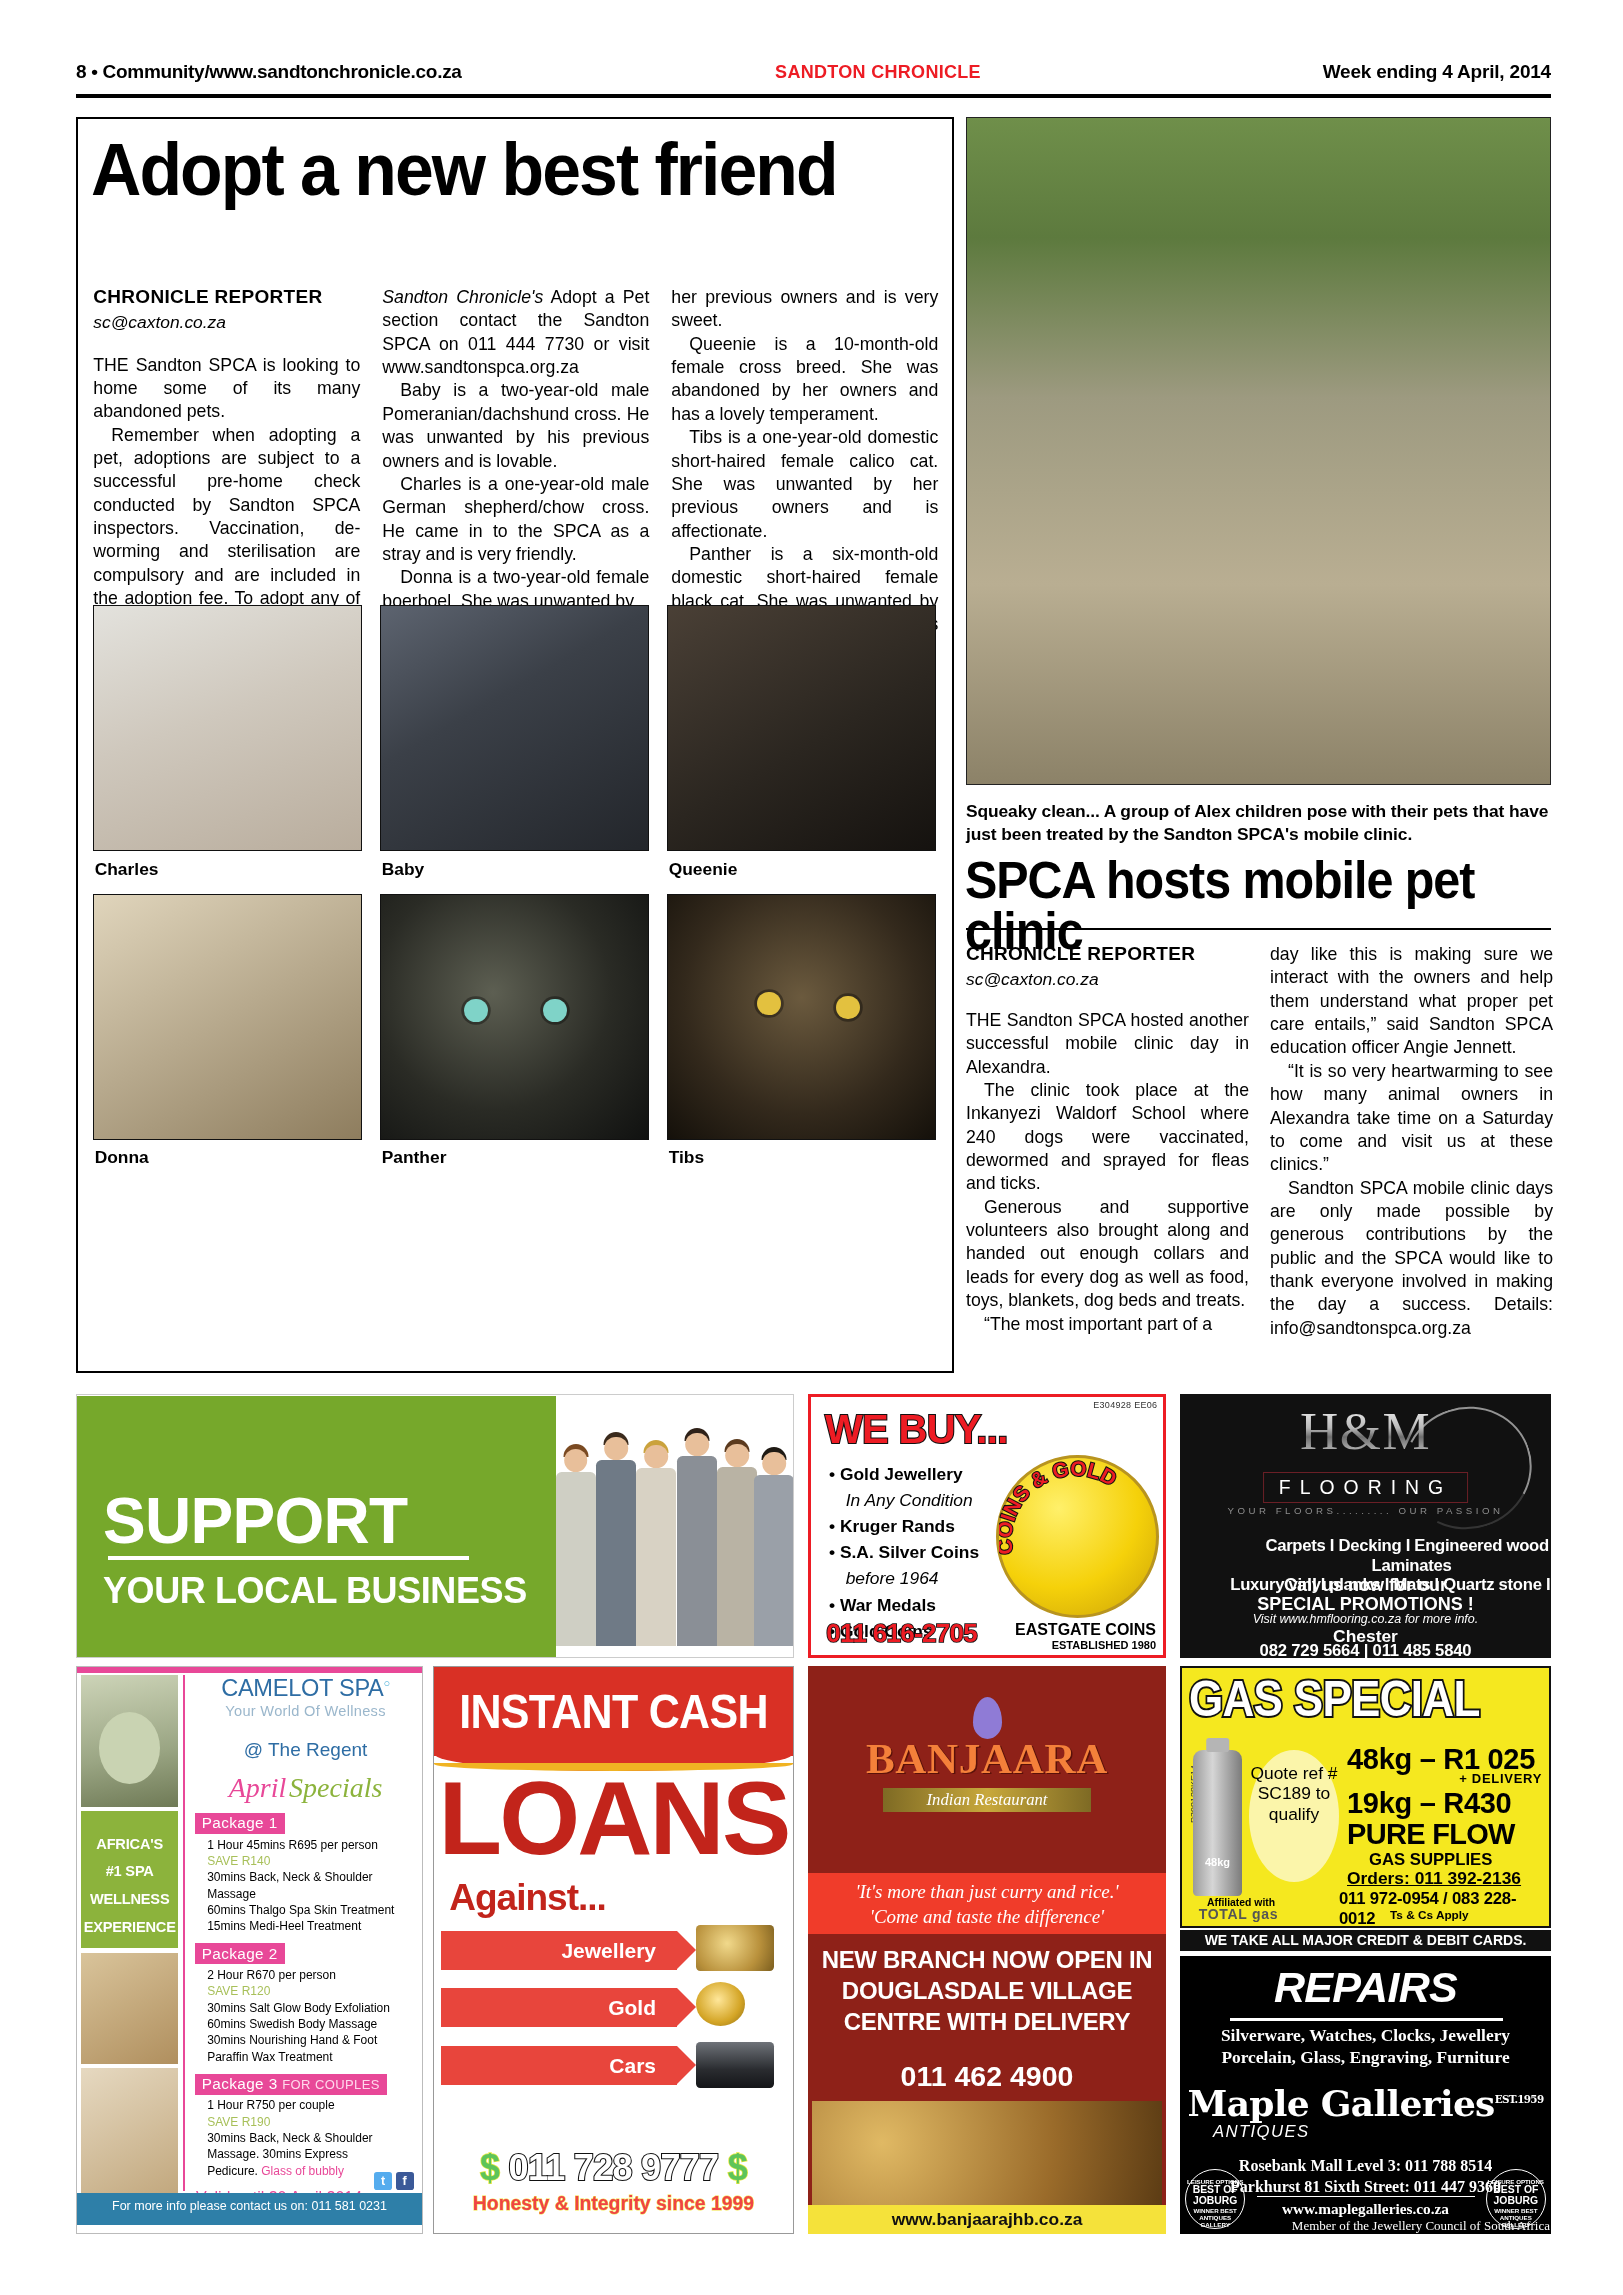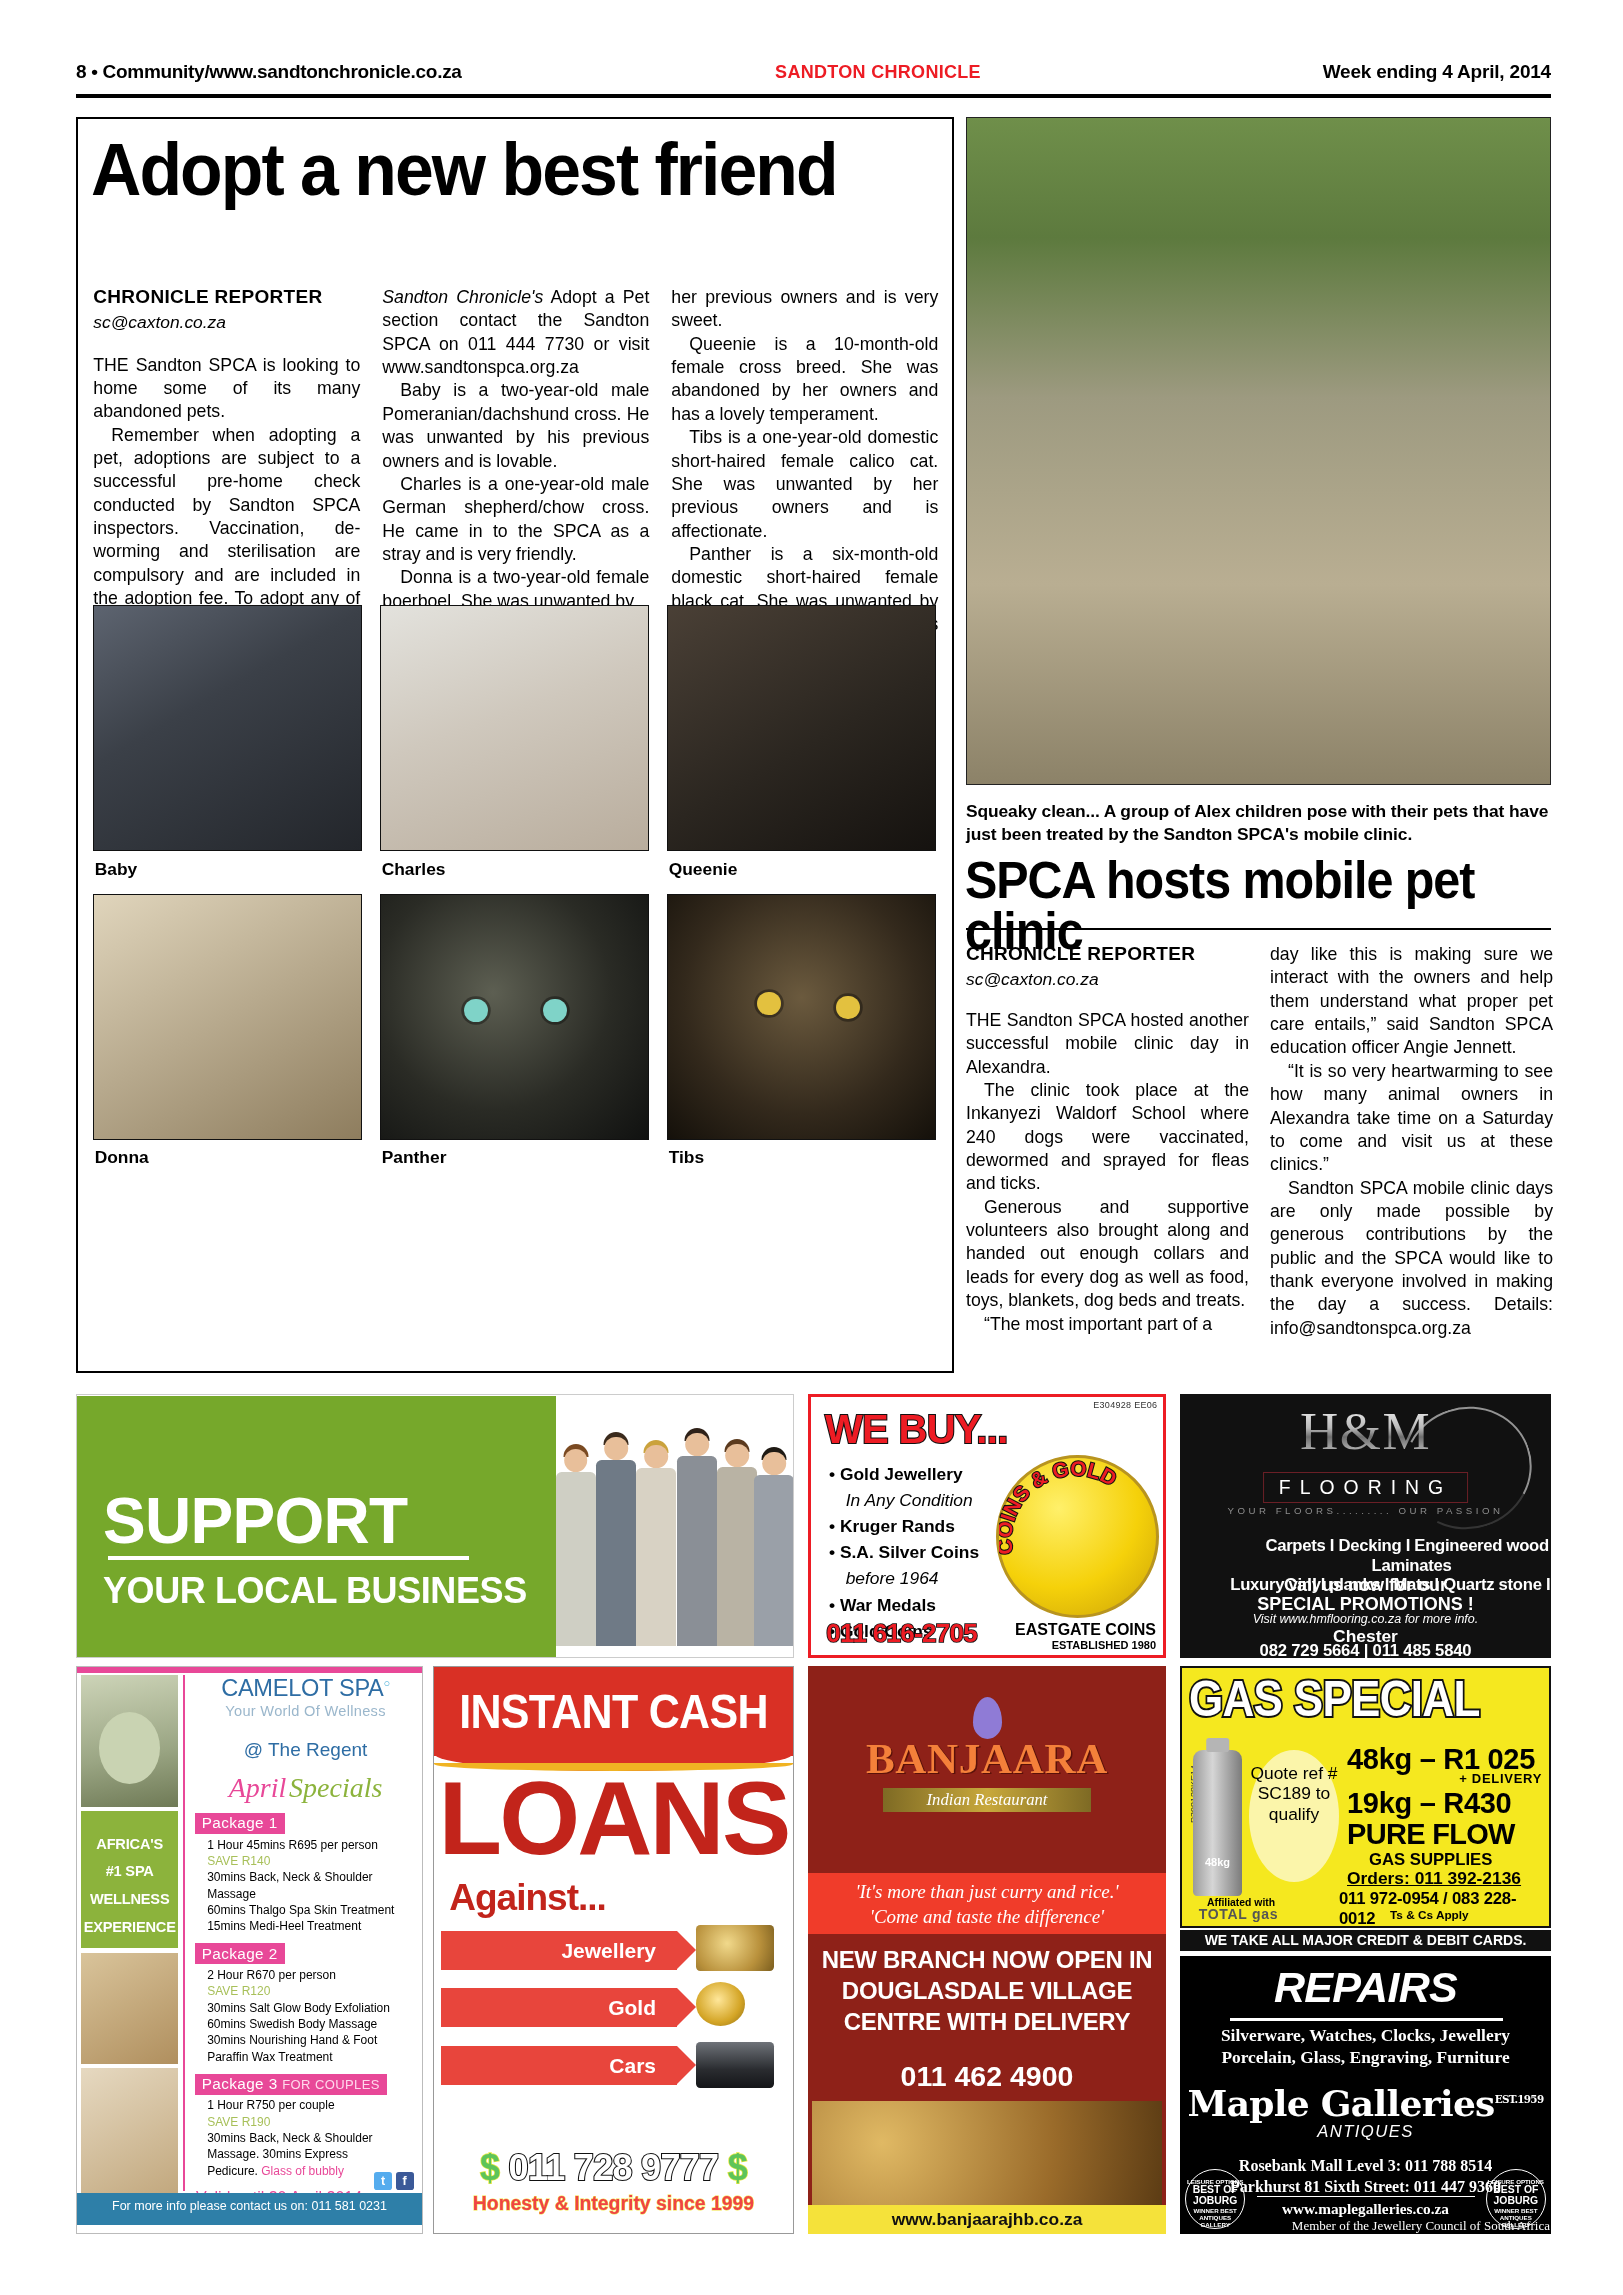--- a/index.html
+++ b/index.html
@@ -201,21 +201,21 @@
 
   
   .ad-rep{left:1104px;top:562px;width:371px;height:278px;background:#000;color:#fff;border:1.4px solid #000;}
   .rep-title{position:absolute;left:0;top:5.6px;width:100%;text-align:center;font-size:43px;font-weight:bold;font-style:italic;letter-spacing:-0.7px;}
   .rep-rule{position:absolute;left:49px;top:60px;width:273px;height:2.8px;background:#fff;border-top:1.4px solid #000;}
   .rep-lines{position:absolute;left:0;top:67px;width:100%;text-align:center;font-size:17.4px;line-height:1.28;
     font-family:"Liberation Serif",serif;font-weight:bold;}
   .rep-maple{position:absolute;left:0;top:125px;width:100%;text-align:center;font-size:36px;
     font-family:"DejaVu Serif",serif;font-weight:bold;letter-spacing:-0.7px;}
   .rep-est{font-size:10.4px;vertical-align:super;}
-  .rep-ant{position:absolute;left:0;top:165px;width:100%;text-align:center;font-size:16.7px;font-style:italic;letter-spacing:1.4px;}
+  .rep-ant{position:absolute;left:0;top:165px;width:100%;text-align:left;font-size:16.7px;font-style:italic;letter-spacing:1.4px;padding-left:32px;}
   .rep-addr{position:absolute;left:0;top:199px;width:100%;text-align:center;font-size:16px;line-height:1.3;
     font-family:"Liberation Serif",serif;font-weight:bold;}
   .rep-rule2{position:absolute;left:76px;top:239px;width:218px;height:0.7px;background:#fff;}
   .rep-web{position:absolute;left:0;top:243px;width:100%;text-align:center;font-size:15.3px;font-weight:bold;
     font-family:"Liberation Serif",serif;}
   .rep-mem{position:absolute;left:0;top:261px;width:100%;text-align:right;font-size:13px;
     font-family:"Liberation Serif",serif;}
   .badge{position:absolute;bottom:4.2px;width:60px;height:60px;border-radius:50%;border:1.4px solid #fff;
     text-align:center;font-size:6.2px;line-height:1.15;padding-top:8.3px;box-sizing:border-box;font-weight:bold;}
   .badge .big{font-size:10.4px;display:block;line-height:1.05;}
@@ -269,29 +269,29 @@
         <p class="ind">Queenie is a 10-month-old female cross breed. She was abandoned by her owners and has a lovely temperament.</p>
         <p class="ind">Tibs is a one-year-old domestic short-haired female calico cat. She was unwanted by her previous owners and is affectionate.</p>
         <p class="ind">Panther is a six-month-old domestic short-haired female black cat. She was unwanted by her previous owners and is playful.</p>
       </div>
     </div>
 
     <div class="petgrid">
       <div class="petrow">
         <div class="petcell">
           <div class="petphoto">
+              <div class="ph ph-charles"></div>
+            </div>
+          <div class="petname">Charles</div>
+        </div>
+        <div class="petcell">
+          <div class="petphoto">
               <div class="ph ph-baby"></div>
             </div>
           <div class="petname">Baby</div>
-        </div>
-        <div class="petcell">
-          <div class="petphoto">
-              <div class="ph ph-charles"></div>
-            </div>
-          <div class="petname">Charles</div>
         </div>
         <div class="petcell">
           <div class="petphoto">
               <div class="ph ph-queenie"></div>
             </div>
           <div class="petname">Queenie</div>
         </div>
       </div>
       <div class="petrow">
         <div class="petcell">

